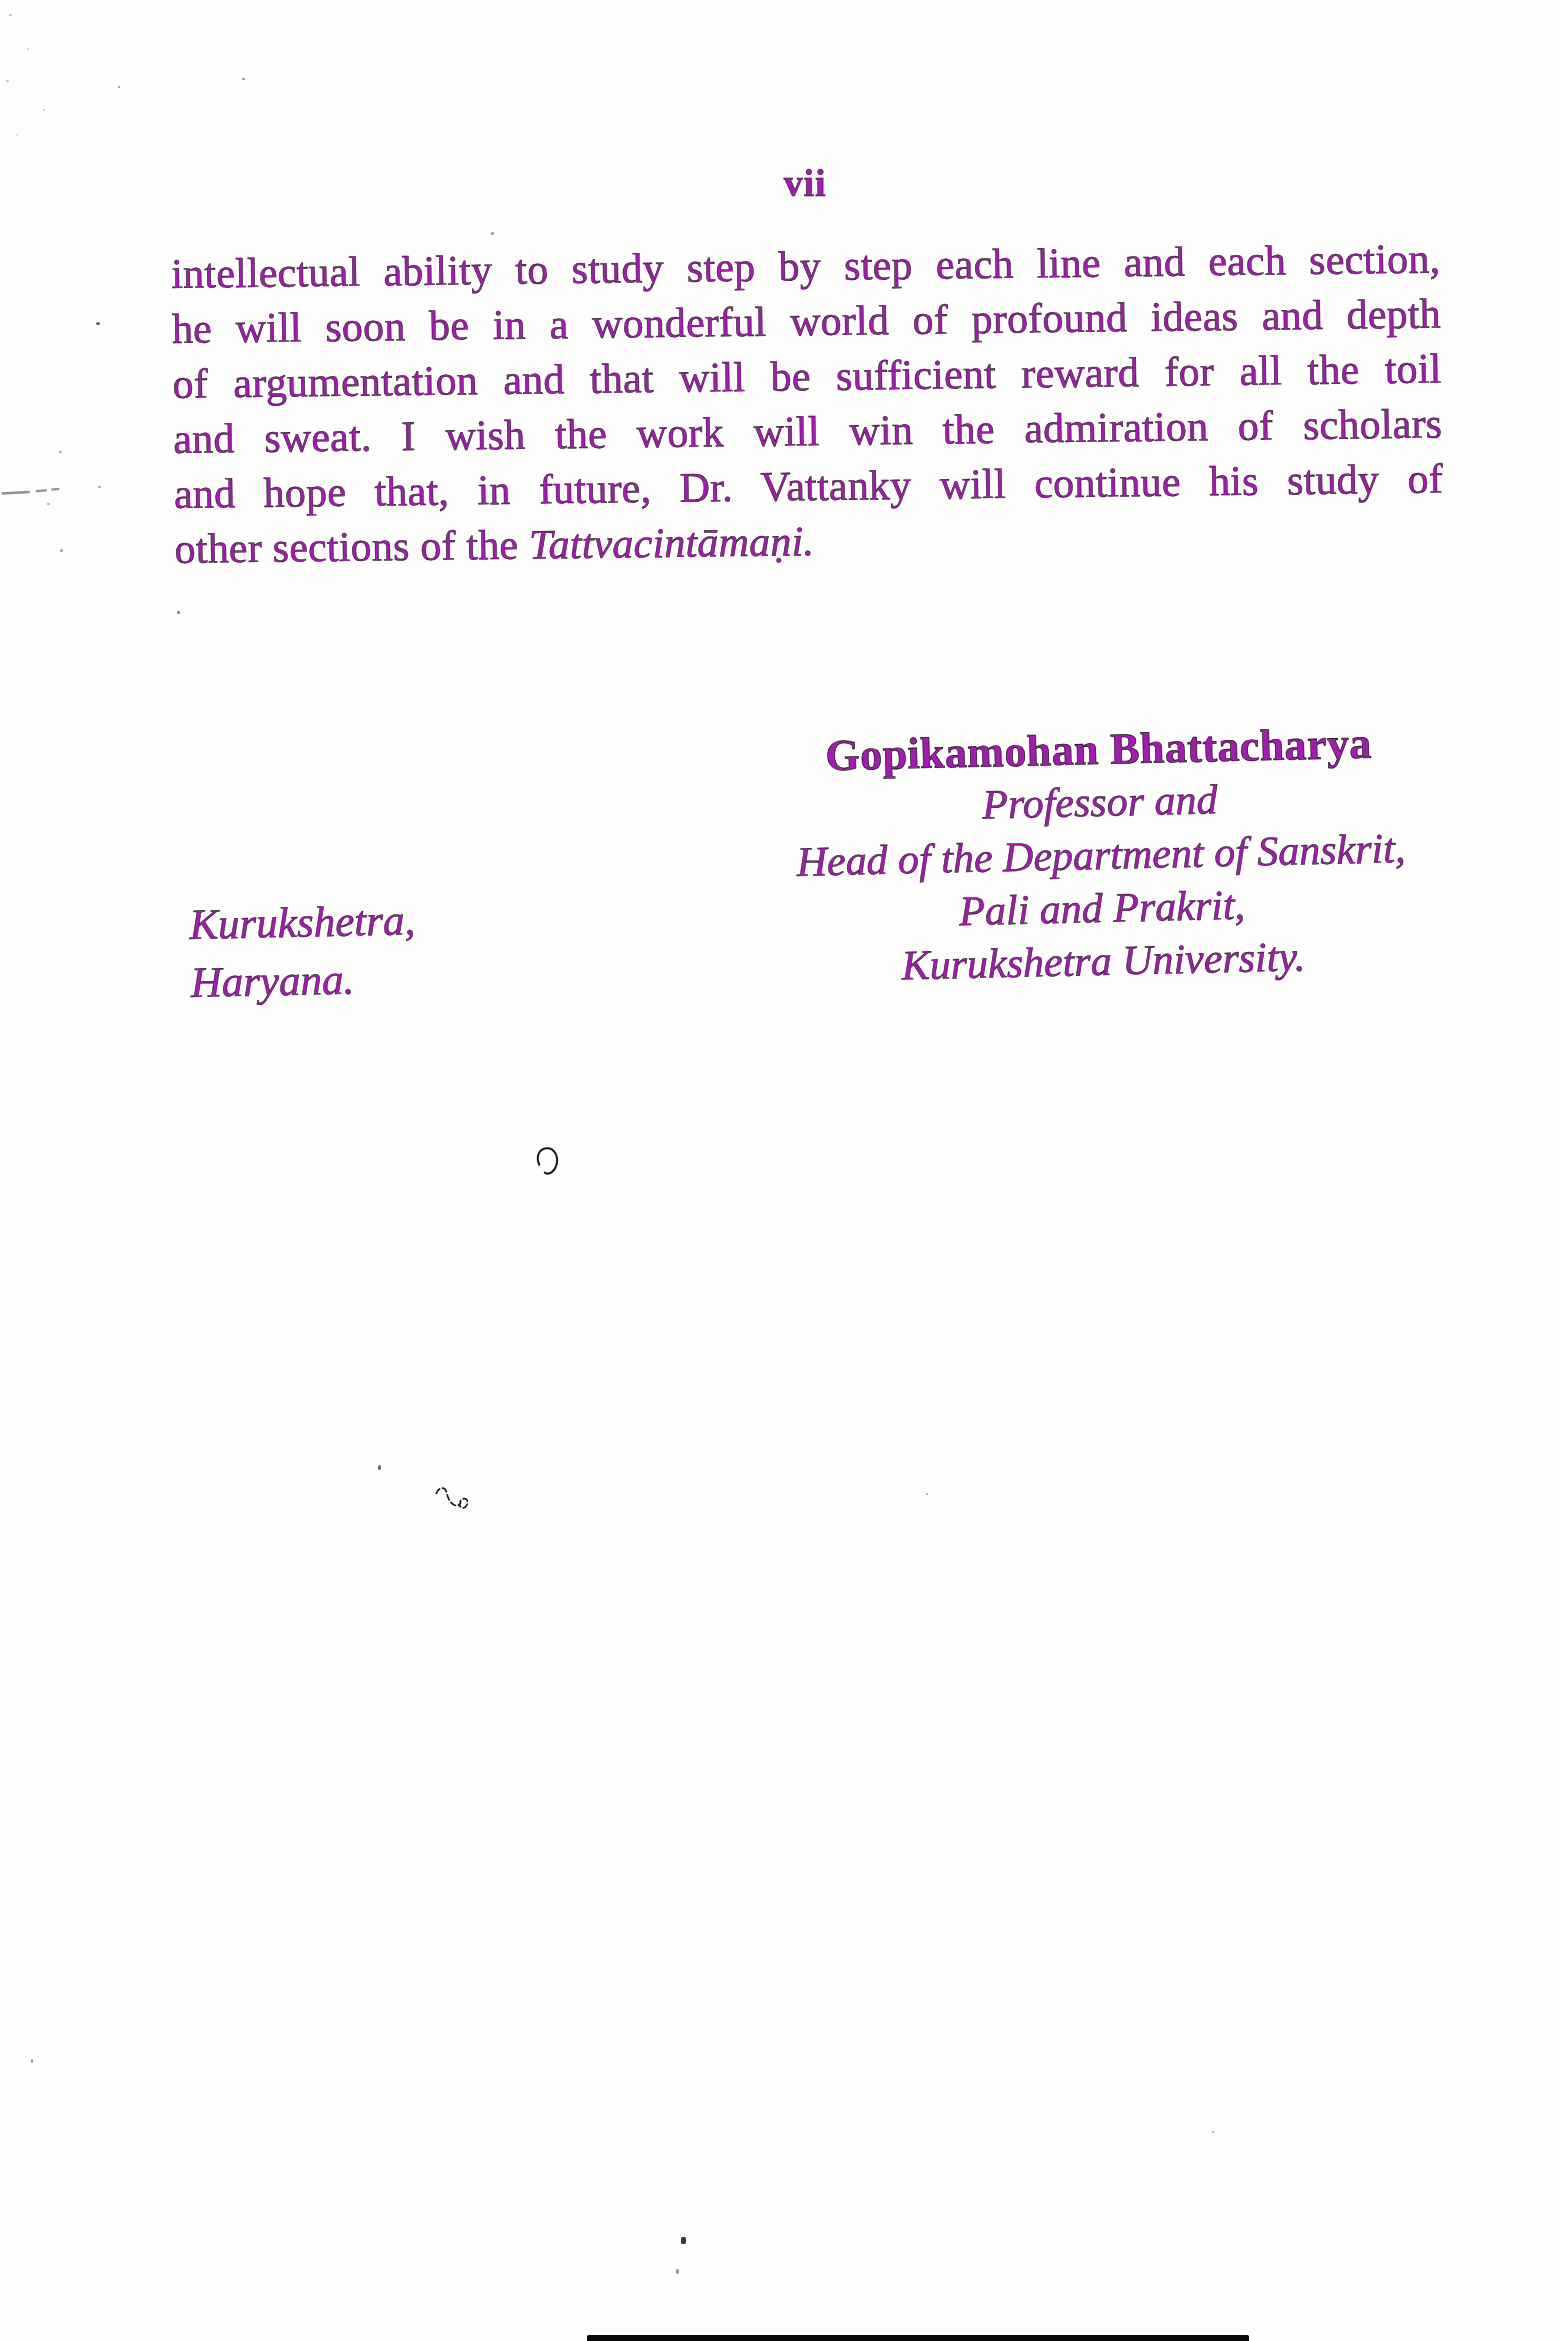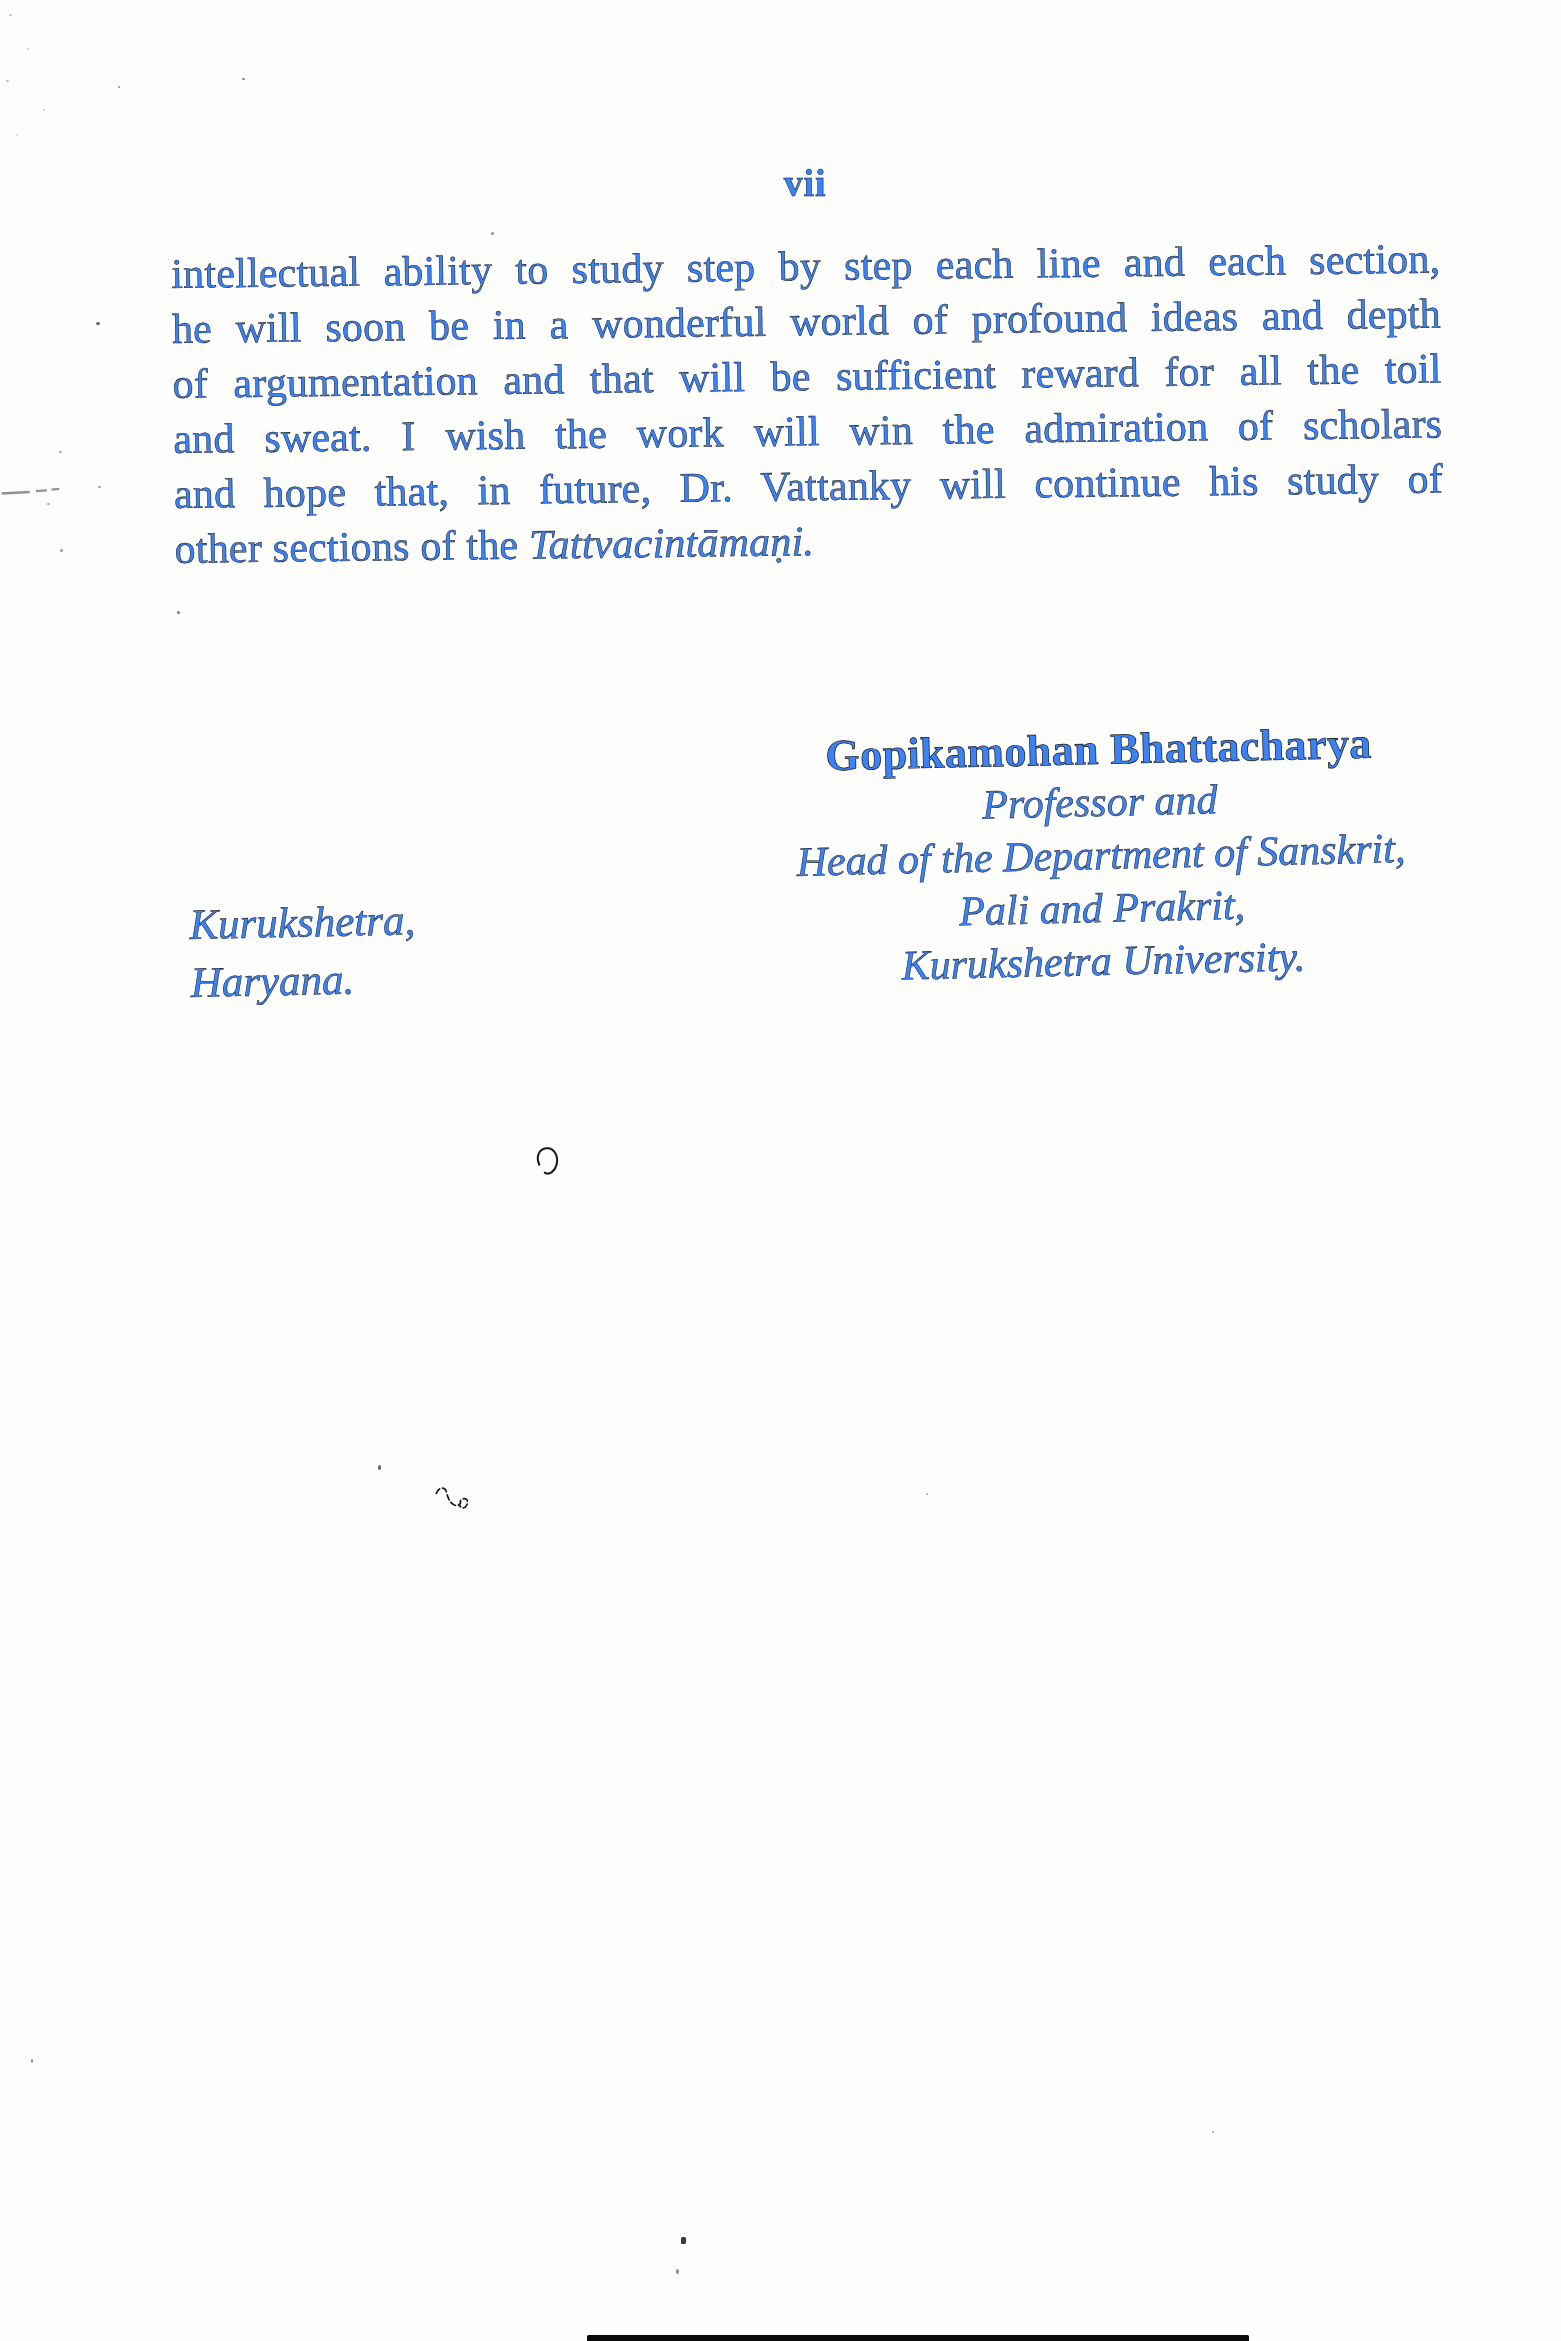--- a/index.html
+++ b/index.html
@@ -5,21 +5,21 @@
   html, body { margin: 0; padding: 0; }
   body {
     width: 1561px; height: 2342px;
     background: #ffffff;
     font-family: "Liberation Serif", "DejaVu Serif", serif;
   }
   .page {
     position: relative;
     width: 1561px; height: 2342px;
     background: #fdfdfc;
-    color: #3b82f6;
+    color: #a21caf;
     overflow: hidden;
   }
   
   .pageno {
     position: absolute;
     left: 805px; top: 161px;
     transform: translateX(-50%);
     font-size: 38px; font-weight: 700;
     letter-spacing: 0.8px;
     -webkit-text-stroke: 0.5px #151310;

